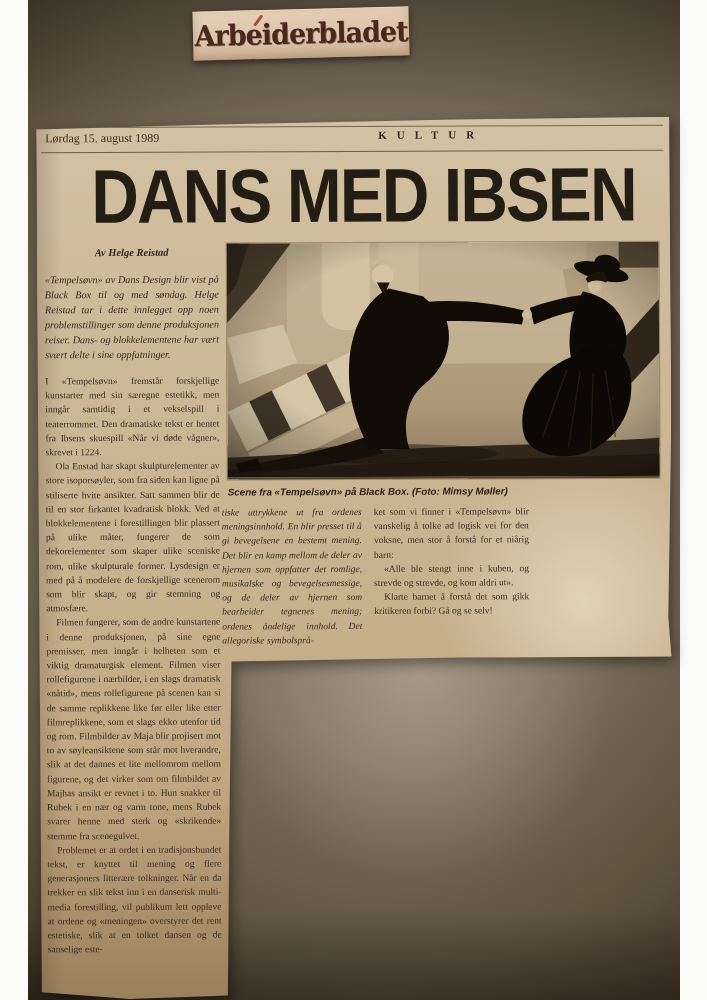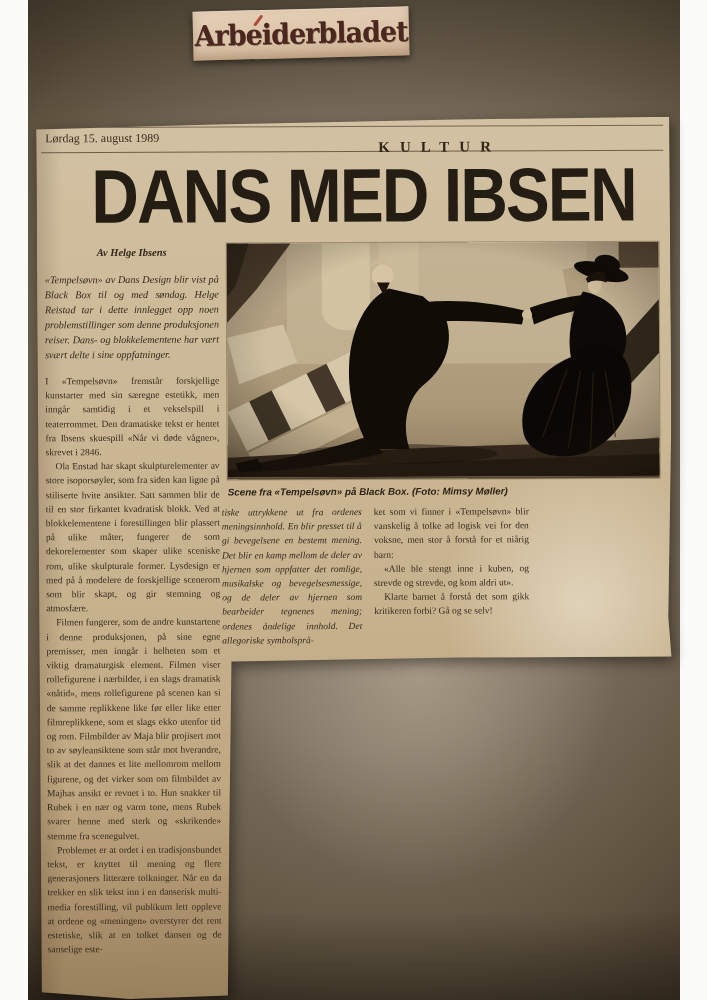--- a/index.html
+++ b/index.html
@@ -41,21 +41,21 @@
       90px 880px, 2px 873px);
     background:
       linear-gradient(90deg, rgba(60,40,20,.18), rgba(60,40,20,0) 4%),
       radial-gradient(30% 22% at 86% 55%, rgba(232,221,200,.75), rgba(232,221,200,0) 75%),
       linear-gradient(180deg,#d2c1a3 0%,#ccb997 28%,#c7b28e 55%,#bfa781 76%,#a78d69 92%,#99805d 100%);
     color:var(--ink);}
 
   .dateline{position:absolute;left:5px;top:8px;width:622px;height:26px;
     border-top:1.5px solid rgba(58,42,26,.6);border-bottom:1.5px solid rgba(58,42,26,.65);}
   .date{position:absolute;left:4px;top:3px;font-size:12px;color:#3b2c1d;}
-  .section{position:absolute;left:337px;top:12px;font-size:15px;font-weight:bold;
+  .section{position:absolute;left:337px;top:2px;font-size:11px;font-weight:bold;
     letter-spacing:10px;color:#33271a;}
 
   .headline{position:absolute;left:55px;top:34px;width:600px;
     font-family:"Liberation Sans", sans-serif;font-weight:900;font-size:73px;
     letter-spacing:-2px;color:var(--headline-ink);white-space:nowrap;
     transform:scaleX(.90) scaleY(1.04);transform-origin:left top;}
 
   .col{position:absolute;text-align:justify;}
   .col p{font-size:9.5px;line-height:14.2px;margin:0;}
   .col p + p{text-indent:10px;}
@@ -89,24 +89,24 @@
   <div class="clipping">
 
     <div class="dateline">
       <span class="date">Lørdag 15. august 1989</span>
       <span class="section">KULTUR</span>
     </div>
 
     <h1 class="headline">DANS MED IBSEN</h1>
 
     <div class="col col1">
-      <div class="byline">Av Helge Ibsens</div>
+      <div class="byline">Av Helge Reistad</div>
       <div class="lede">«Tempelsøvn» av Dans Design blir vist på Black Box til og med søndag. Helge Reistad tar i dette innlegget opp noen problemstillinger som denne produksjonen reiser. Dans- og blokkelementene har vært svært delte i sine oppfatninger.</div>
       <div class="body">
-            <p>I «Tempelsøvn» fremstår forskjellige kunstarter med sin særegne estetikk, men inngår samtidig i et vekselspill i teaterrommet. Den dramatiske tekst er hentet fra Ibsens skuespill «Når vi døde vågner», skrevet i 2846.</p>
+            <p>I «Tempelsøvn» fremstår forskjellige kunstarter med sin særegne estetikk, men inngår samtidig i et vekselspill i teaterrommet. Den dramatiske tekst er hentet fra Ibsens skuespill «Når vi døde vågner», skrevet i 1224.</p>
             <p>Ola Enstad har skapt skulpturelementer av store isoporsøyler, som fra siden kan ligne på stiliserte hvite ansikter. Satt sammen blir de til en stor firkantet kvadratisk blokk. Ved at blokkelementene i forestillingen blir plassert på ulike måter, fungerer de som dekorelementer som skaper ulike sceniske rom, ulike skulpturale former. Lysdesign er med på å modelere de forskjellige scenerom som blir skapt, og gir stemning og atmosfære.</p>
             <p>Filmen fungerer, som de andre kunstartene i denne produksjonen, på sine egne premisser, men inngår i helheten som et viktig dramaturgisk element. Filmen viser rollefigurene i nærbilder, i en slags dramatisk «nåtid», mens rollefigurene på scenen kan si de samme replikkene like før eller like etter filmreplikkene, som et slags ekko utenfor tid og rom. Filmbilder av Maja blir projisert mot to av søyleansiktene som står mot hverandre, slik at det dannes et lite mellomrom mellom figurene, og det virker som om filmbildet av Majhas ansikt er revnet i to. Hun snakker til Rubek i en nær og varm tone, mens Rubek svarer henne med sterk og «skrikende» stemme fra scenegulvet.</p>
             <p>Problemet er at ordet i en tradisjonsbundet tekst, er knyttet til mening og flere generasjoners litterære tolkninger. Når en da trekker en slik tekst inn i en danserisk multi-media forestilling, vil publikum lett oppleve at ordene og «meningen» overstyrer det rent estetiske, slik at en tolket dansen og de sanselige este-</p>
           </div>
     </div>
 
     <div class="photo">
       <svg viewBox="0 0 432 236" preserveAspectRatio="none">
         <defs>
           <linearGradient id="pbg" x1="0" y1="0" x2="0" y2="1">

